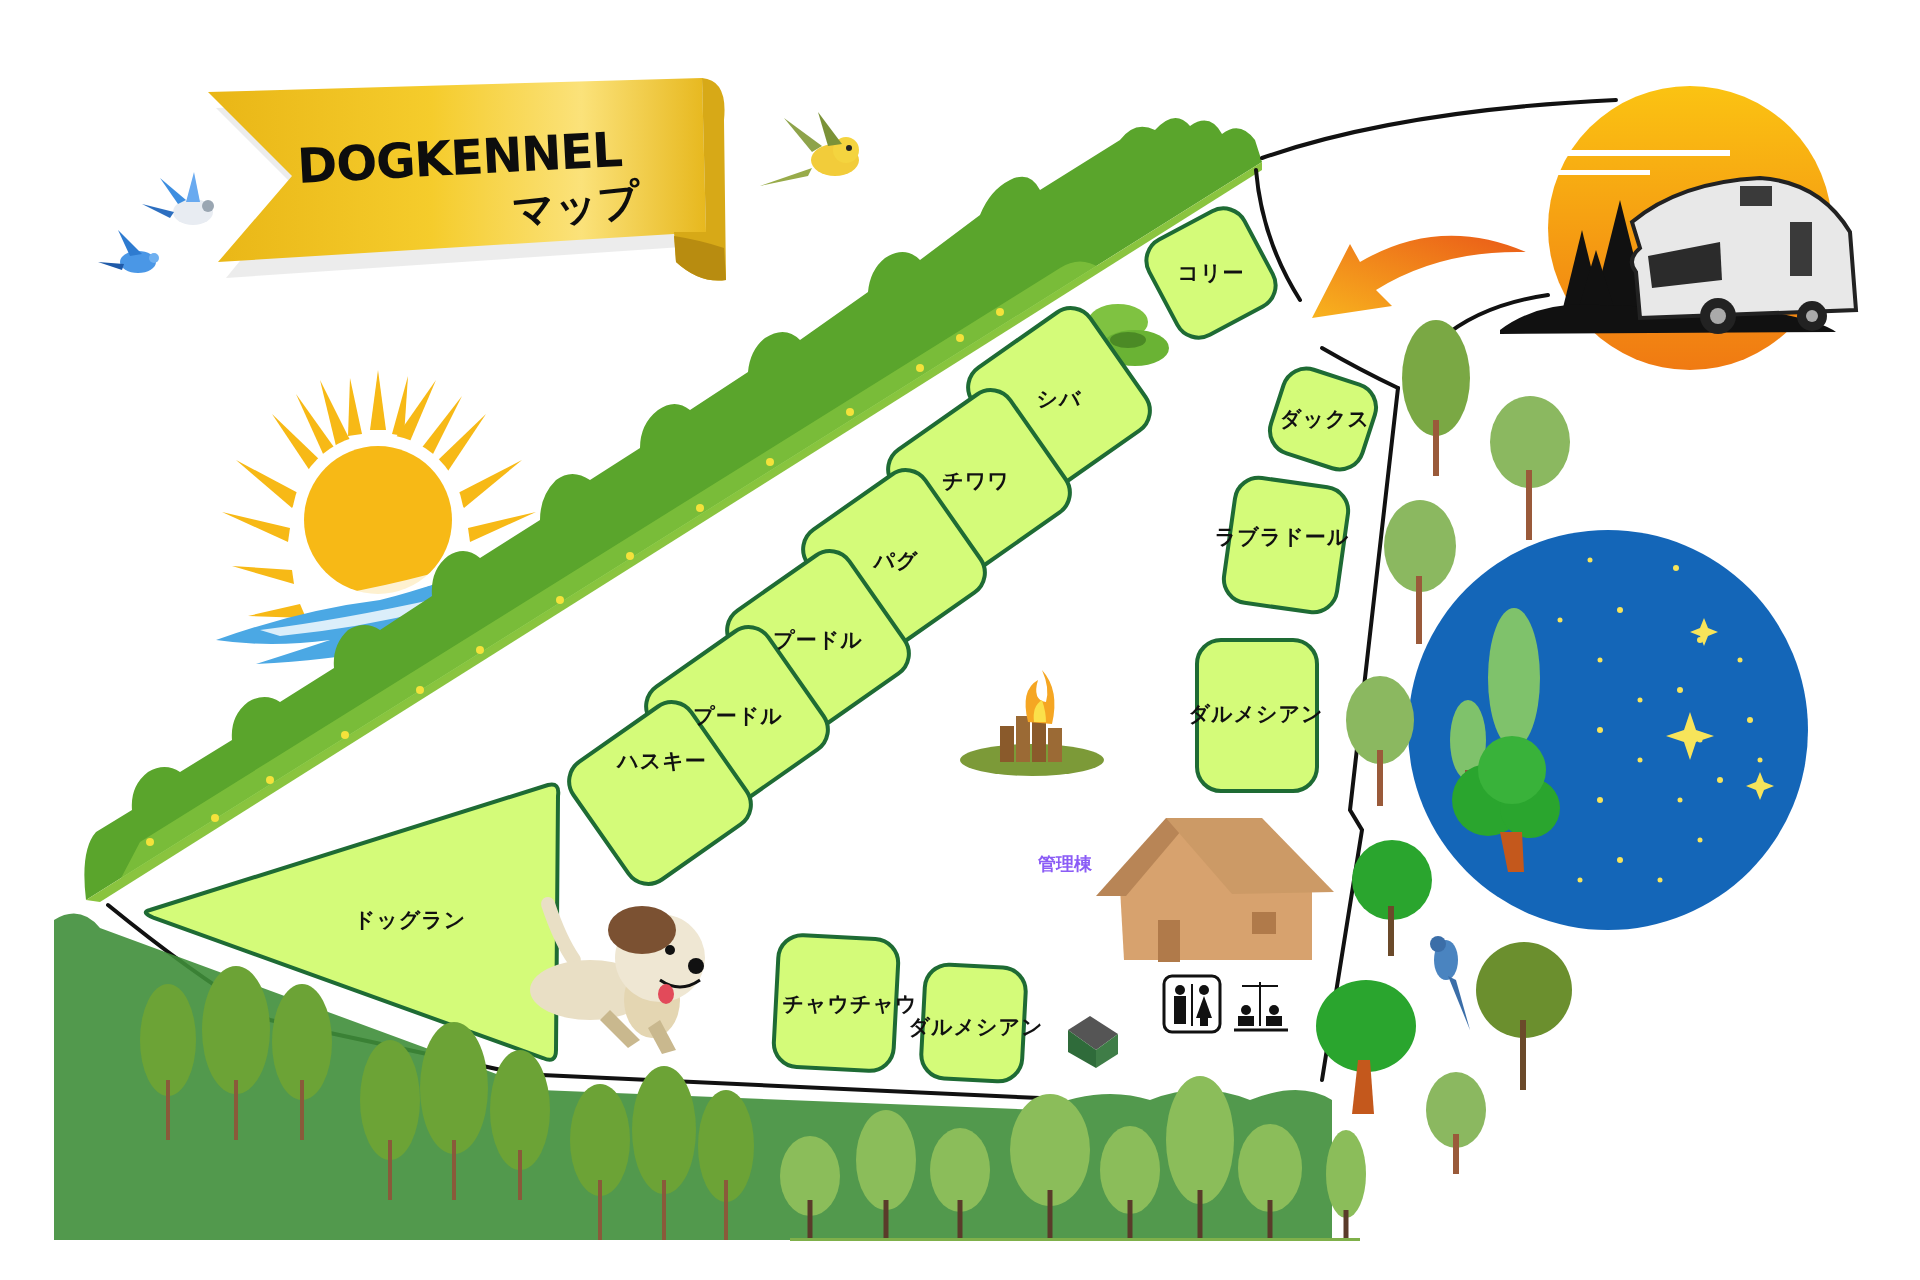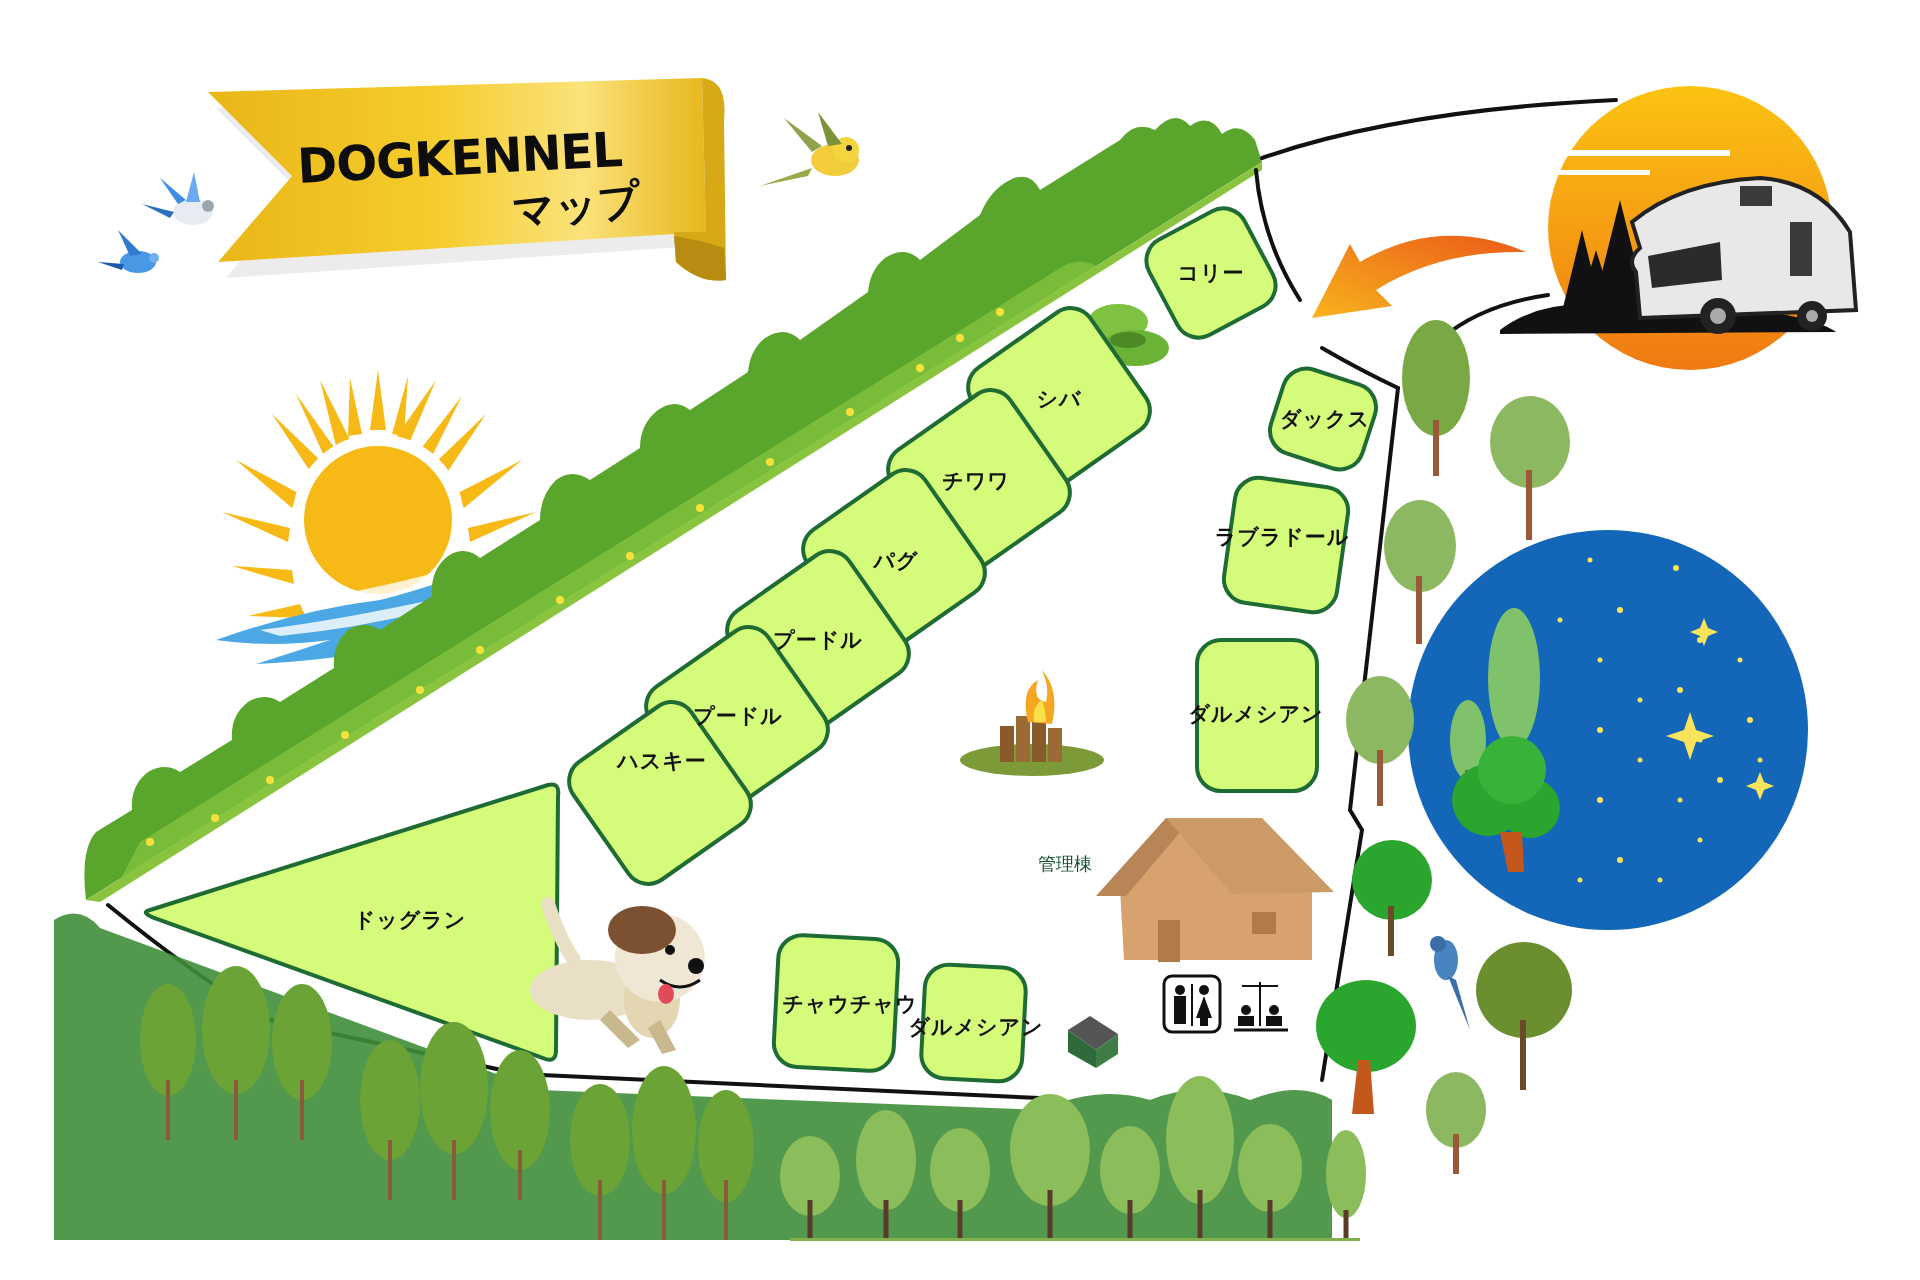--- a/index.html
+++ b/index.html
@@ -2,21 +2,21 @@
 <html><head>
 <meta charset="utf-8">
 <style>
   html,body{margin:0;padding:0;background:#ffffff;}
   body{width:1920px;height:1280px;position:relative;overflow:hidden;font-family:"DejaVu Sans","Liberation Sans",sans-serif;}
   .layer{position:absolute;left:0;top:0;width:1920px;height:1280px;}
   .kennel{position:absolute;box-sizing:border-box;background:#d4fb79;border:4px solid #1e6b34;border-radius:26px;display:flex;align-items:center;justify-content:center;}
   .kennel-label{position:absolute;font-weight:bold;font-size:21px;color:#111;white-space:nowrap;letter-spacing:1px;transform:translate(-50%,-50%);}
   .title-en{position:absolute;font-family:"DejaVu Sans",sans-serif;font-weight:bold;font-size:48px;color:#0d0d0d;letter-spacing:-1px;transform:rotate(-3deg);transform-origin:left top;}
   .title-jp{position:absolute;font-weight:bold;font-size:42px;color:#0d0d0d;transform:rotate(-6deg);}
-  .facility-label{position:absolute;font-weight:normal;font-size:18px;color:#14532d;}
+  .facility-label{position:absolute;font-weight:bold;font-size:18px;color:#8b5cf6;}
 </style>
 </head>
 <body>
 
 <svg class="layer" viewBox="0 0 1920 1280" xmlns="http://www.w3.org/2000/svg">
   <defs>
     <linearGradient id="gold" x1="0" y1="0" x2="1" y2="0">
       <stop offset="0" stop-color="#e9b616"></stop>
       <stop offset="0.45" stop-color="#f5cc2c"></stop>
       <stop offset="0.75" stop-color="#fbe27a"></stop>

